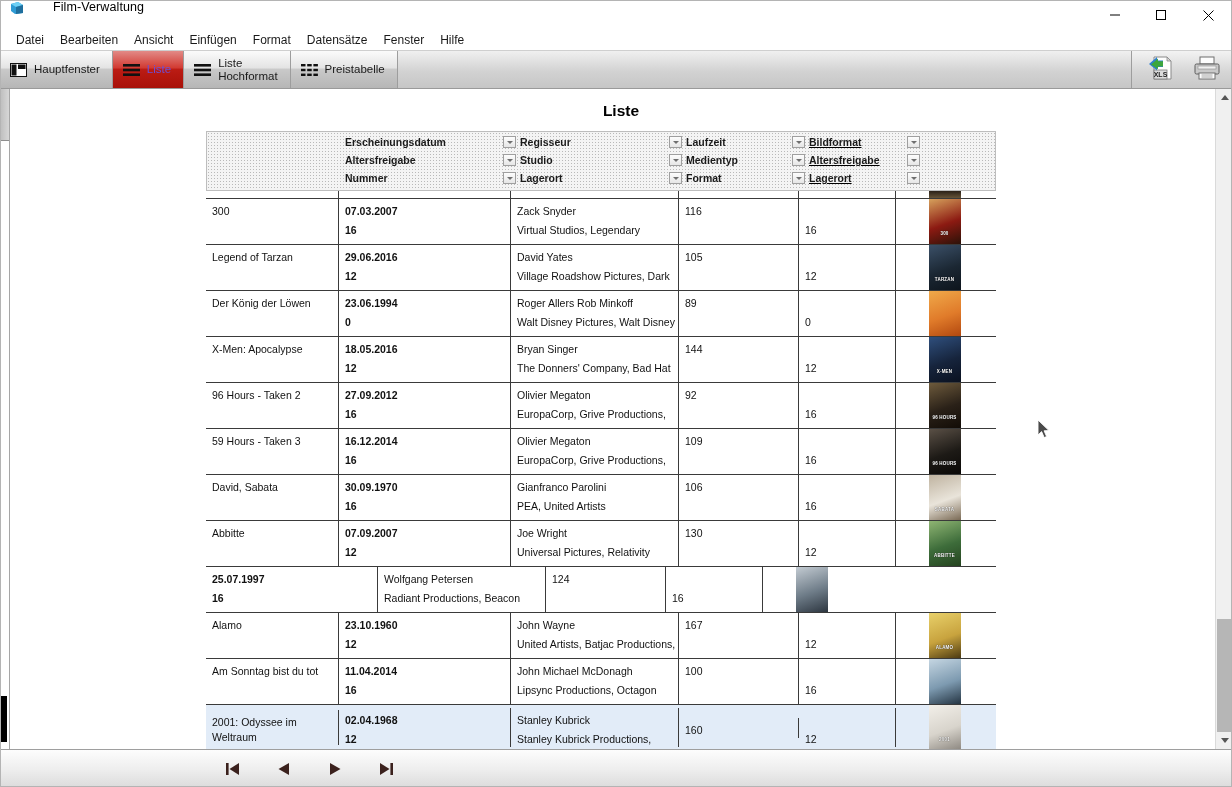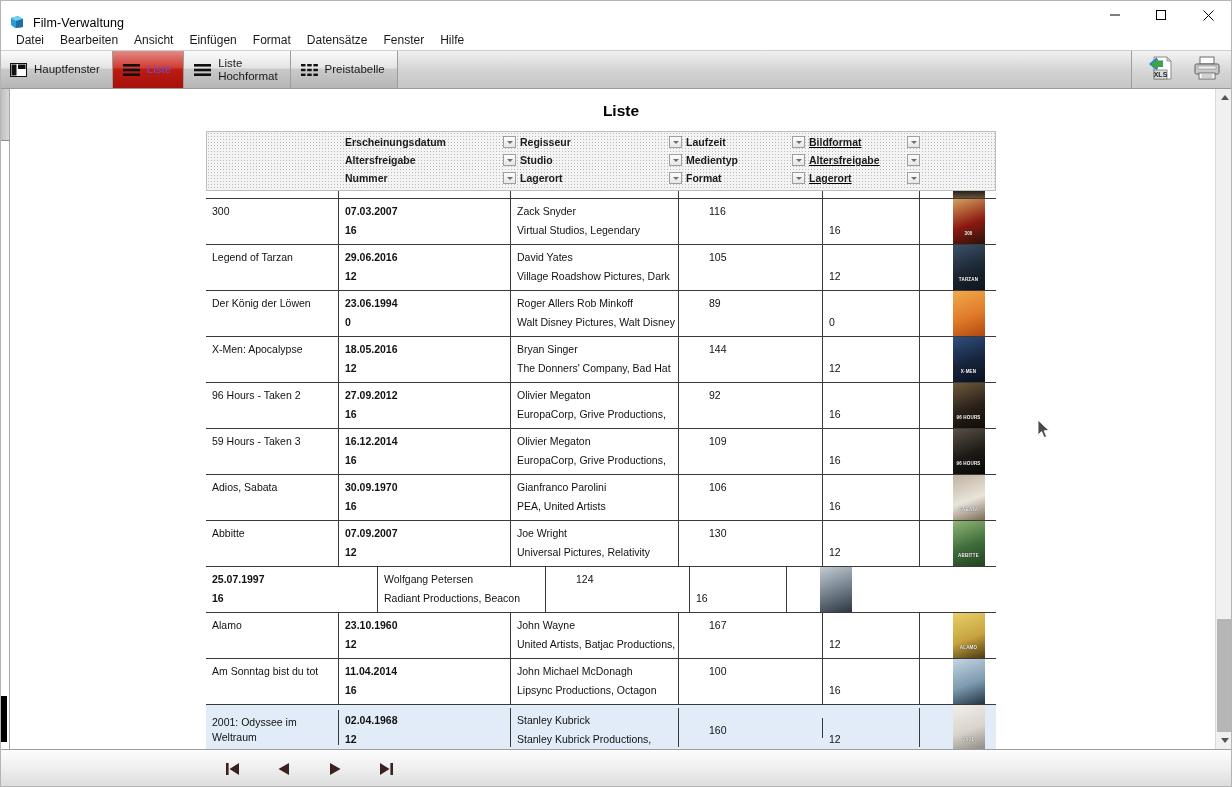--- a/index.html
+++ b/index.html
@@ -12,24 +12,25 @@
   .app {
     position: relative;
     width: 1232px; height: 787px;
     background: #ffffff;
     display: flex; flex-direction: column;
   }
 
   
   .titlebar {
     height: 30px; flex: 0 0 30px;
-    display: flex; align-items: flex-end;
+    display: flex; align-items: flex-start;
     background: #ffffff;
     border-bottom: 0px solid #ffffff;
     position: relative;
+    gap: 20px;
   }
   .titlebar .app-icon {
     width: 16px; height: 16px;
     margin-left: 9px; margin-right: 8px;
     position: relative; flex: 0 0 16px;
   }
   .titlebar .app-icon svg { display: block; }
   .titlebar .title-text {
     font-size: 12.5px; color: #000; letter-spacing: 0.1px;
   }
@@ -176,21 +177,21 @@
     padding: 5px 0 0 6px;
     font-size: 10.5px; color: #111;
     line-height: 15px;
     overflow: hidden;
     border-right: 1px solid #3a3a3a;
     white-space: pre-line;
   }
   .cell.c-title { width: 133px; flex: 0 0 133px; }
   .cell.c-num   { width: 172px; flex: 0 0 172px; font-weight: bold; }
   .cell.c-dir   { width: 168px; flex: 0 0 168px; }
-  .cell.c-run   { width: 120px; flex: 0 0 120px; margin-left: 24px; }
+  .cell.c-run   { width: 120px; flex: 0 0 120px; }
   .cell.c-age   { width: 97px;  flex: 0 0 97px; padding-top: 24px; }
   .cell.c-pic   { width: 97px;  flex: 0 0 97px; border-right: none;
                   padding: 0; display: flex; align-items: center; justify-content: center; }
   .cell .l1 { display: block; }
   .cell .l2 { display: block; margin-top: 4px; }
 
   .poster {
     width: 32px; height: 45px;
     display: block; position: relative;
     overflow: hidden;
@@ -549,21 +550,21 @@
               <div class="cell c-num"><span class="l1">16.12.2014</span><span class="l2">16</span></div>
               <div class="cell c-dir"><span class="l1">Olivier Megaton</span><span class="l2">EuropaCorp, Grive Productions,</span></div>
               <div class="cell c-run"><span class="l1">109</span></div>
               <div class="cell c-age"><span class="l1">16</span></div>
               <div class="cell c-pic"><span class="poster">
           <span class="pbase" style="background:linear-gradient(160deg, #5a5046 0%, #1d1a16 55%, #0a0806 100%)"></span>
           <span class="ptitle" style="bottom:3px">96 HOURS</span>
         </span></div>
             </div>
             <div class="datarow">
-              <div class="cell c-title"><span class="l1">Adios, Sabata</span></div>
+              <div class="cell c-title"><span class="l1">David, Sabata</span></div>
               <div class="cell c-num"><span class="l1">30.09.1970</span><span class="l2">16</span></div>
               <div class="cell c-dir"><span class="l1">Gianfranco Parolini</span><span class="l2">PEA, United Artists</span></div>
               <div class="cell c-run"><span class="l1">106</span></div>
               <div class="cell c-age"><span class="l1">16</span></div>
               <div class="cell c-pic"><span class="poster">
           <span class="pbase" style="background:linear-gradient(160deg, #bfb3a0 0%, #e9e4da 55%, #7a6a55 100%)"></span>
           <span class="ptitle" style="bottom:3px">SABATA</span>
         </span></div>
             </div>
             <div class="datarow">

